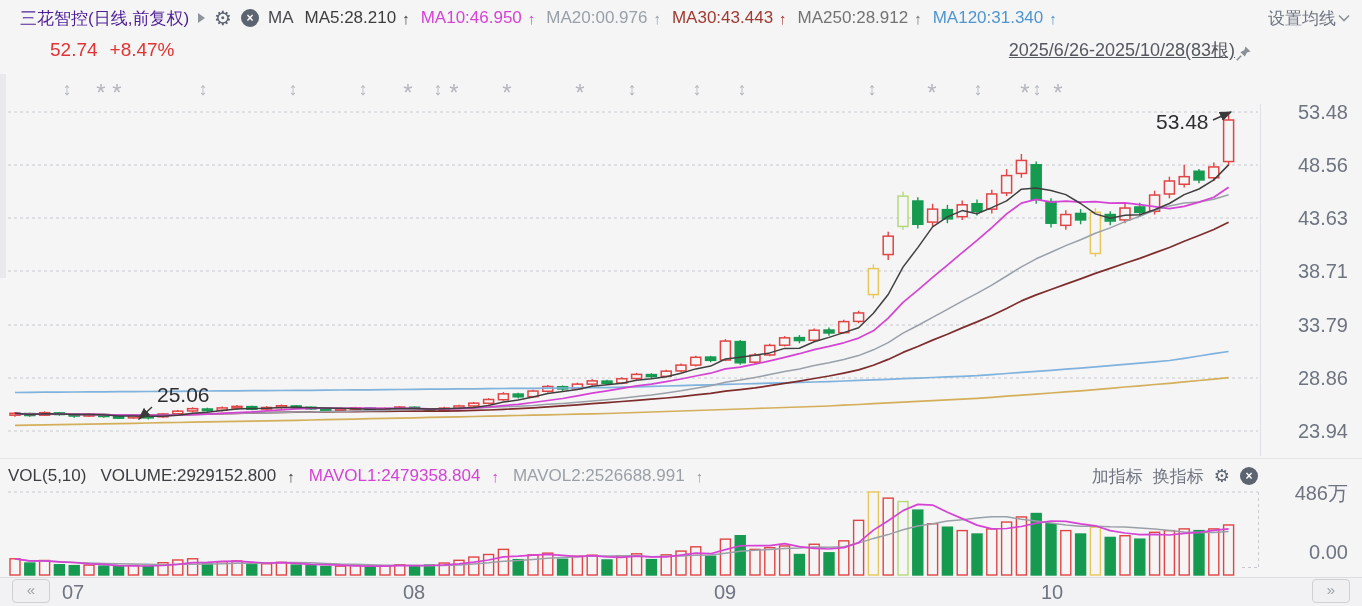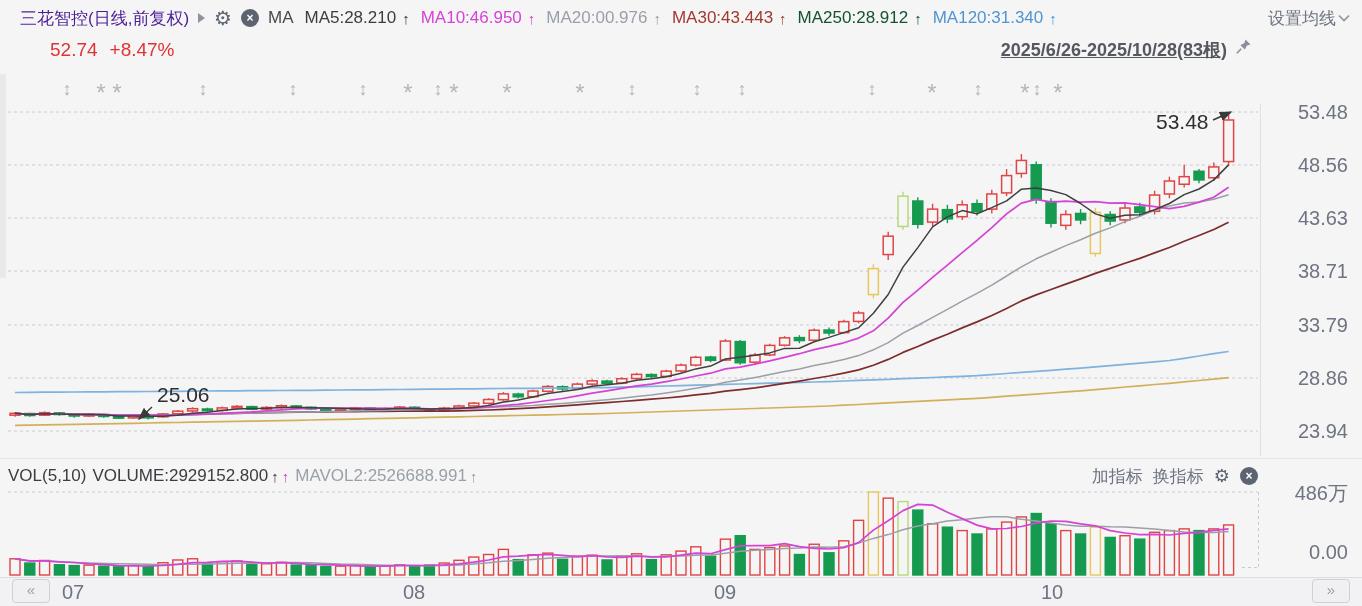--- a/index.html
+++ b/index.html
@@ -13,32 +13,32 @@
         display:flex;align-items:center;gap:9px;font-size:17px;white-space:nowrap;}
   .title{color:#4c1d95;}
   .caret-right{width:0;height:0;border-left:7px solid #8f949c;border-top:5px solid transparent;border-bottom:5px solid transparent;display:inline-block;}
   .gear{color:#5b6470;font-size:20px;line-height:20px;cursor:pointer;}
   .closeicon{width:18px;height:18px;border-radius:50%;background:#5b6470;color:#fff;
              font-size:12px;line-height:18px;text-align:center;font-weight:bold;cursor:pointer;}
   .ma-group{color:#4a4a4e;}
   .ma-item{margin-left:2px;}
   .arrow{font-size:15px;margin-left:-3px;}
   .c-ma5{color:#3d3d3d}.c-ma10{color:#d543d5}.c-ma20{color:#9aa0a8}
-  .c-ma30{color:#a03a31}.c-ma250{color:#14532d}.c-ma120{color:#4f95d0}
+  .c-ma30{color:#a03a31}.c-ma250{color:#737373}.c-ma120{color:#4f95d0}
   .ma-settings{margin-left:auto;color:#6e7480;display:flex;align-items:center;gap:2px;cursor:pointer;}
   .row2{position:absolute;top:38px;left:22px;right:110px;height:24px;display:flex;align-items:center;font-size:19px;margin-left:28px;}
   .price-change{color:#e03333;}
-  .date-range-wrap{margin-left:auto;display:flex;align-items:flex-start;gap:8px;font-weight:bold;}
+  .date-range-wrap{margin-left:auto;display:flex;align-items:flex-end;gap:0;}
   .date-range{color:#55585e;font-size:18px;text-decoration:underline;cursor:pointer;}
   
   .ytick{position:absolute;right:14px;width:80px;text-align:right;font-size:20px;color:#6e7480;transform:translateY(-50%);}
   .xlabel{position:absolute;top:581px;font-size:20px;color:#6e7480;transform:translateX(-50%);}
   
   .volrow{position:absolute;top:464px;left:8px;right:104px;height:24px;
-          display:flex;align-items:center;gap:6px;font-size:17px;white-space:nowrap;}
+          display:flex;align-items:center;gap:14px;font-size:17px;white-space:nowrap;}
   .vol-label{color:#3d3d41;}
   .vol-right{margin-left:auto;display:flex;align-items:center;gap:10px;color:#6e7480;}
   
   .bottombar{position:absolute;left:0;top:577px;width:1362px;height:29px;background:#f2f2f4;border-top:1px solid #dddde1;}
   .navbtn{position:absolute;top:579px;width:36px;height:22px;border:1px solid #cfd0d4;border-radius:4px;
           background:#f0f0f2;color:#9aa0a8;font-size:15px;line-height:20px;text-align:center;cursor:pointer;}
   #chart-svg{position:absolute;left:0;top:0;}
 </style>
 </head>
 <body>
@@ -388,20 +388,21 @@
 <div class="ytick" style="top:218px">43.63</div>
 <div class="ytick" style="top:271px">38.71</div>
 <div class="ytick" style="top:325px">33.79</div>
 <div class="ytick" style="top:378px">28.86</div>
 <div class="ytick" style="top:431px">23.94</div>
 
 <div class="volrow">
   <span class="vol-label">VOL(5,10)</span>
   <span class="vol-label">VOLUME:2929152.800</span>
   <span class="arrow vol-label">↑</span>
+  <span class="c-ma10">MAVOL1:2479358.804</span>
   <span class="arrow c-ma10">↑</span>
   <span class="c-ma20">MAVOL2:2526688.991</span>
   <span class="arrow c-ma20">↑</span>
   <span class="vol-right">
     <span>加指标</span>
     <span>换指标</span>
     <span class="gear" style="font-size:18px">⚙</span>
     <span class="closeicon">×</span>
   </span>
 </div>

